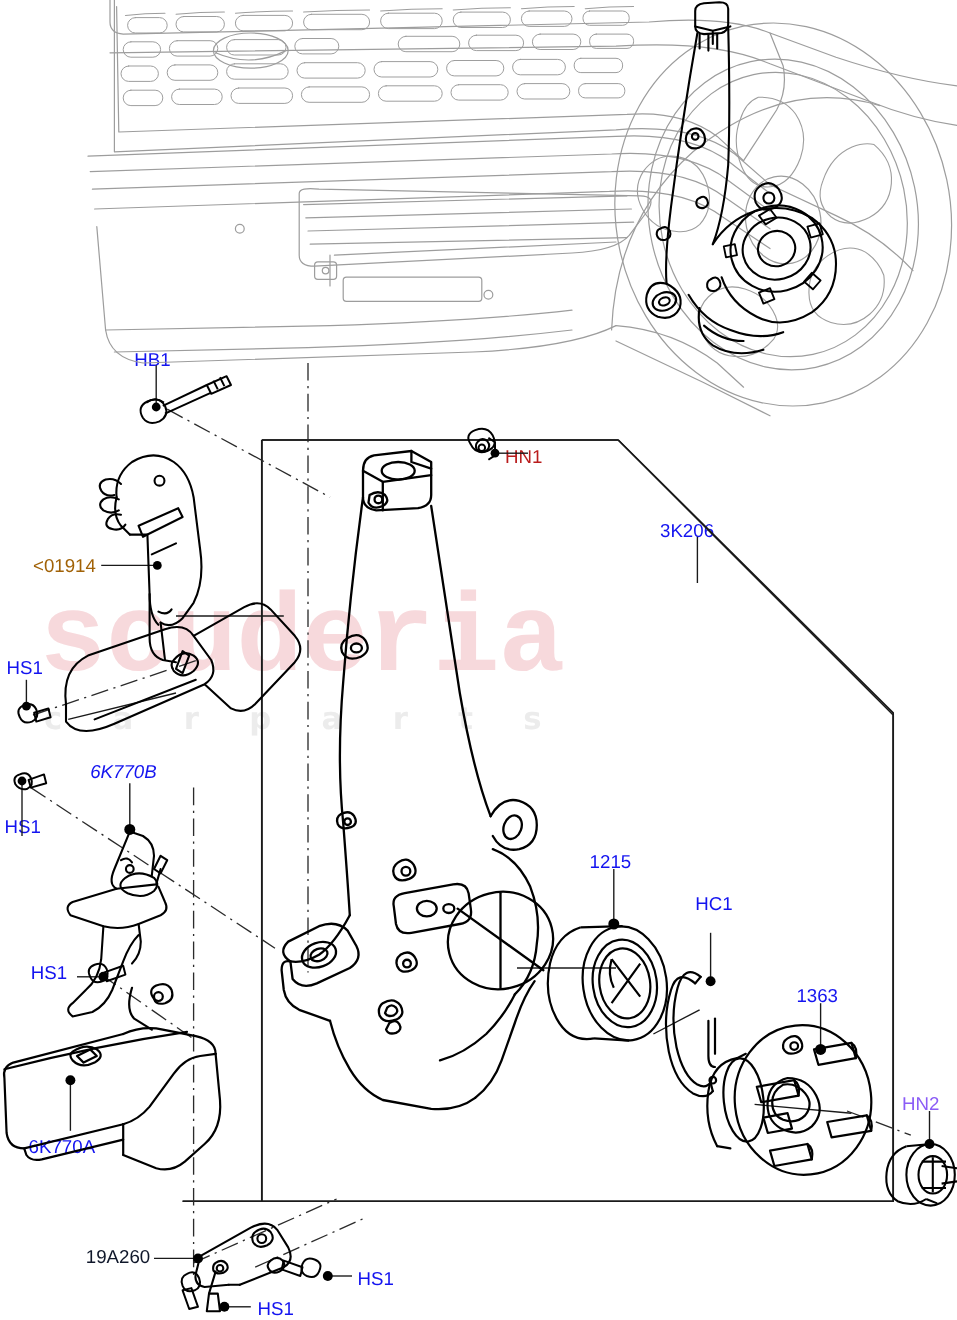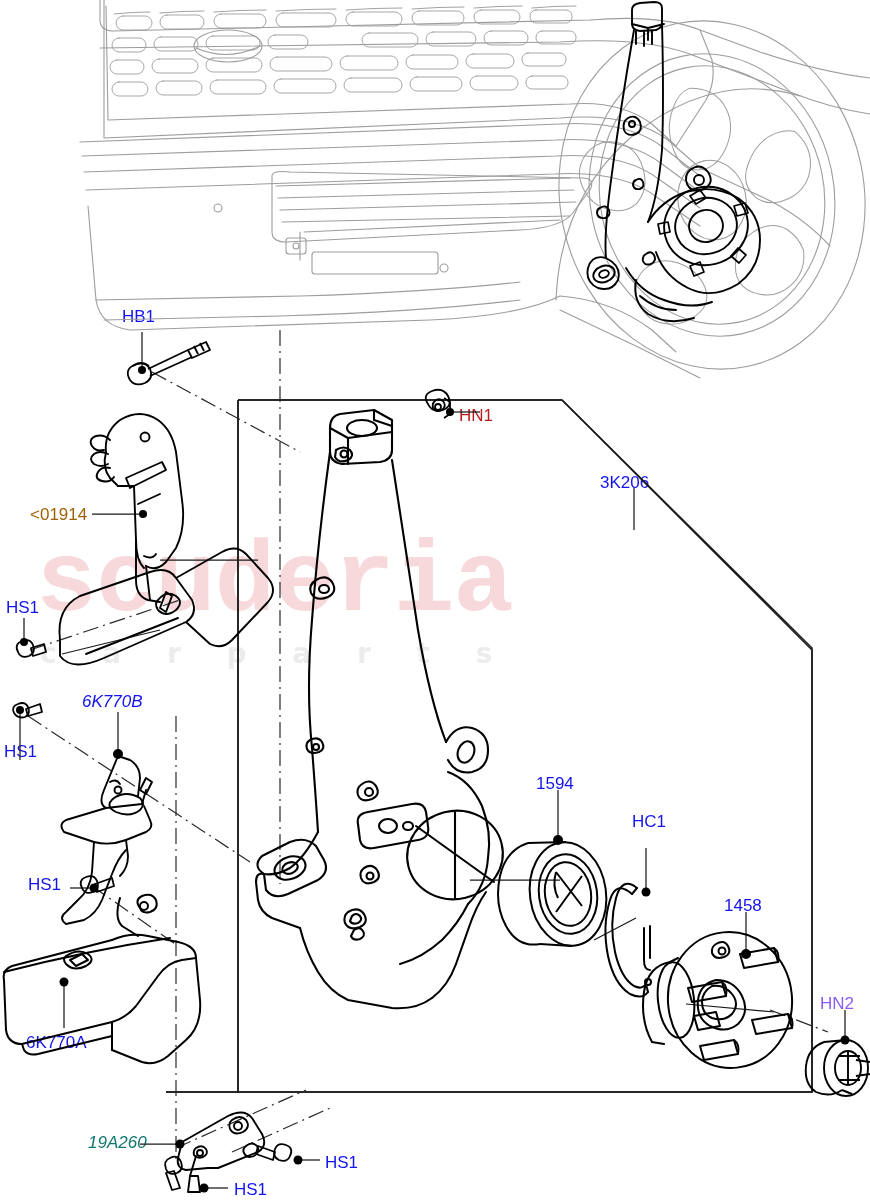--- a/index.html
+++ b/index.html
@@ -525,31 +525,31 @@
       <path d="M842,1090 L852,1094"></path>
       <ellipse cx="848" cy="1068" rx="13" ry="17"></ellipse>
       <path d="M838,1056 L860,1056 M838,1080 L860,1080"></path>
       <path d="M848,1052 L848,1084"></path>
       <path d="M856,1060 L870,1062 M856,1076 L870,1074"></path>
     </g>
 
   </svg>
 
   <div id="labels" style="z-index:9">
-      <div class="lbl" style="left: 122px; top: 307px; color: rgb(20, 20, 240);">HB1</div>
+      <div class="lbl" style="left: 122px; top: 318px; color: rgb(20, 20, 240);">HB1</div>
       <div class="lbl" style="left: 30px; top: 505px; color: #a16207;">&lt;01914</div>
       <div class="lbl" style="left: 6px; top: 598px; color: rgb(20, 20, 240);">HS1</div>
       <div class="lbl" style="left: 4px; top: 742px; color: rgb(20, 20, 240);">HS1</div>
       <div class="lbl" style="left: 82px; top: 692px; color: rgb(20, 20, 240); font-style: italic;">6K770B</div>
       <div class="lbl" style="left: 28px; top: 875px; color: rgb(20, 20, 240);">HS1</div>
       <div class="lbl" style="left: 26px; top: 1033px; color: rgb(20, 20, 240);">6K770A</div>
-      <div class="lbl" style="left: 88px; top: 1133px; color: #0f766e; font-style: italic;">19A260</div>
+      <div class="lbl" style="left: 78px; top: 1133px; color: #0f172a;">19A260</div>
       <div class="lbl" style="left: 234px; top: 1180px; color: rgb(20, 20, 240);">HS1</div>
       <div class="lbl" style="left: 325px; top: 1153px; color: rgb(20, 20, 240);">HS1</div>
       <div class="lbl" style="left: 459px; top: 406px; color: #b91c1c;">HN1</div>
       <div class="lbl" style="left: 600px; top: 473px; color: rgb(20, 20, 240);">3K206</div>
-      <div class="lbl" style="left: 536px; top: 774px; color: rgb(20, 20, 240);">1594</div>
+      <div class="lbl" style="left: 536px; top: 774px; color: rgb(20, 20, 240);">1215</div>
       <div class="lbl" style="left: 632px; top: 812px; color: rgb(20, 20, 240);">HC1</div>
-      <div class="lbl" style="left: 724px; top: 896px; color: rgb(20, 20, 240);">1458</div>
+      <div class="lbl" style="left: 724px; top: 896px; color: rgb(20, 20, 240);">1363</div>
       <div class="lbl" style="left: 820px; top: 994px; color: #8b5cf6;">HN2</div>
     </div>
 
 </div>
 
 </body></html>

